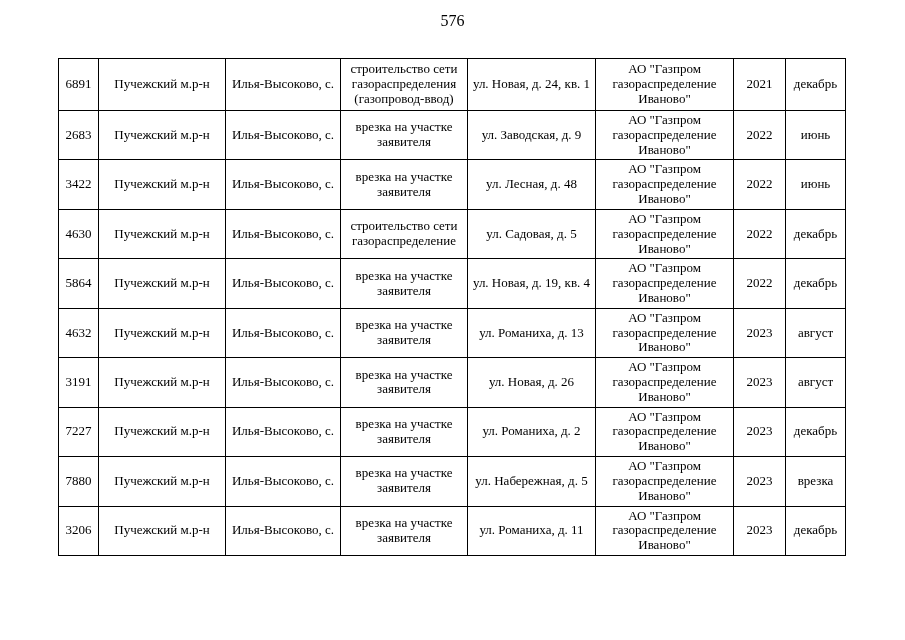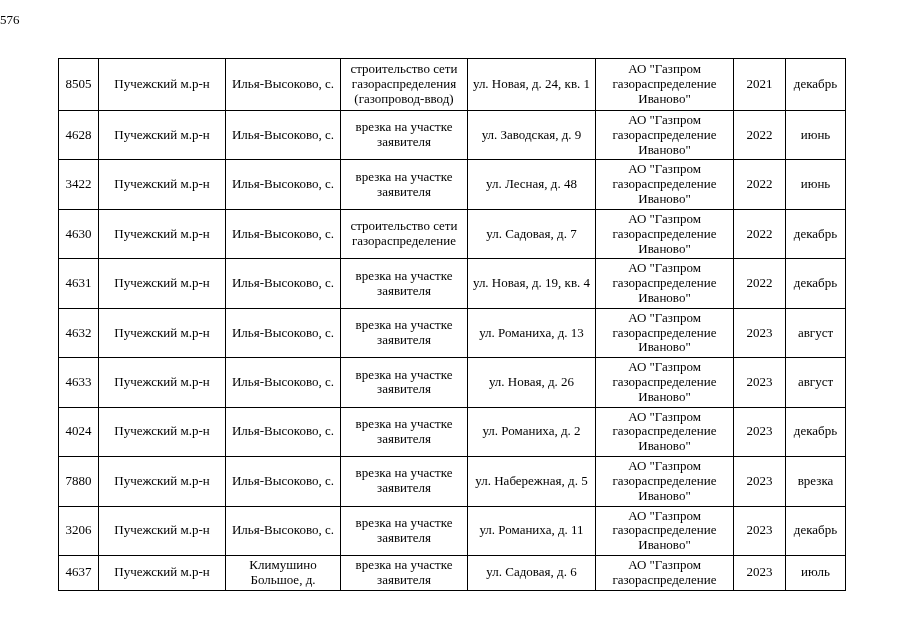--- a/index.html
+++ b/index.html
@@ -11,22 +11,22 @@
     background: #ffffff;
     font-family: "Liberation Serif", "DejaVu Serif", serif;
     color: #000000;
     overflow: hidden;
   }
   .page-number {
     position: absolute;
     top: 12px;
     left: 0;
     width: 100%;
-    text-align: left;
-    font-size: 13px;
+    text-align: center;
+    font-size: 16px;
   }
   table.conn-table {
     position: absolute;
     left: 58px;
     top: 58px;
     width: 787px;
     border-collapse: collapse;
     table-layout: fixed;
   }
   table.conn-table td {
@@ -55,31 +55,31 @@
       <col style="width:127px">
       <col style="width:115px">
       <col style="width:127px">
       <col style="width:128px">
       <col style="width:138px">
       <col style="width:52px">
       <col style="width:60px">
     </colgroup>
     <tbody id="table-body">
         <tr class="row-first">
-      <td>8505</td>
+      <td>6891</td>
       <td>Пучежский м.р-н</td>
       <td>Илья-Высоково, с.</td>
       <td>строительство сети газораспределения (газопровод-ввод)</td>
       <td>ул. Новая, д. 24, кв. 1</td>
       <td>АО "Газпром газораспределение Иваново"</td>
       <td>2021</td>
       <td>декабрь</td>
     </tr>
         <tr>
-      <td>4628</td>
+      <td>2683</td>
       <td>Пучежский м.р-н</td>
       <td>Илья-Высоково, с.</td>
       <td>врезка на участке заявителя</td>
       <td>ул. Заводская, д. 9</td>
       <td>АО "Газпром газораспределение Иваново"</td>
       <td>2022</td>
       <td>июнь</td>
     </tr>
         <tr>
       <td>3422</td>
@@ -89,57 +89,57 @@
       <td>ул. Лесная, д. 48</td>
       <td>АО "Газпром газораспределение Иваново"</td>
       <td>2022</td>
       <td>июнь</td>
     </tr>
         <tr>
       <td>4630</td>
       <td>Пучежский м.р-н</td>
       <td>Илья-Высоково, с.</td>
       <td>строительство сети газораспределение</td>
-      <td>ул. Садовая, д. 7</td>
+      <td>ул. Садовая, д. 5</td>
       <td>АО "Газпром газораспределение Иваново"</td>
       <td>2022</td>
       <td>декабрь</td>
     </tr>
         <tr>
-      <td>4631</td>
+      <td>5864</td>
       <td>Пучежский м.р-н</td>
       <td>Илья-Высоково, с.</td>
       <td>врезка на участке заявителя</td>
       <td>ул. Новая, д. 19, кв. 4</td>
       <td>АО "Газпром газораспределение Иваново"</td>
       <td>2022</td>
       <td>декабрь</td>
     </tr>
         <tr>
       <td>4632</td>
       <td>Пучежский м.р-н</td>
       <td>Илья-Высоково, с.</td>
       <td>врезка на участке заявителя</td>
       <td>ул. Романиха, д. 13</td>
       <td>АО "Газпром газораспределение Иваново"</td>
       <td>2023</td>
       <td>август</td>
     </tr>
         <tr>
-      <td>4633</td>
+      <td>3191</td>
       <td>Пучежский м.р-н</td>
       <td>Илья-Высоково, с.</td>
       <td>врезка на участке заявителя</td>
       <td>ул. Новая, д. 26</td>
       <td>АО "Газпром газораспределение Иваново"</td>
       <td>2023</td>
       <td>август</td>
     </tr>
         <tr>
-      <td>4024</td>
+      <td>7227</td>
       <td>Пучежский м.р-н</td>
       <td>Илья-Высоково, с.</td>
       <td>врезка на участке заявителя</td>
       <td>ул. Романиха, д. 2</td>
       <td>АО "Газпром газораспределение Иваново"</td>
       <td>2023</td>
       <td>декабрь</td>
     </tr>
         <tr>
       <td>7880</td>
@@ -154,26 +154,16 @@
         <tr>
       <td>3206</td>
       <td>Пучежский м.р-н</td>
       <td>Илья-Высоково, с.</td>
       <td>врезка на участке заявителя</td>
       <td>ул. Романиха, д. 11</td>
       <td>АО "Газпром газораспределение Иваново"</td>
       <td>2023</td>
       <td>декабрь</td>
     </tr>
-        <tr class="row-last">
-      <td>4637</td>
-      <td>Пучежский м.р-н</td>
-      <td>Климушино Большое, д.</td>
-      <td>врезка на участке заявителя</td>
-      <td>ул. Садовая, д. 6</td>
-      <td>АО "Газпром газораспределение</td>
-      <td>2023</td>
-      <td>июль</td>
-    </tr>
       </tbody>
   </table>
 
 </div>
 
 </body></html>

